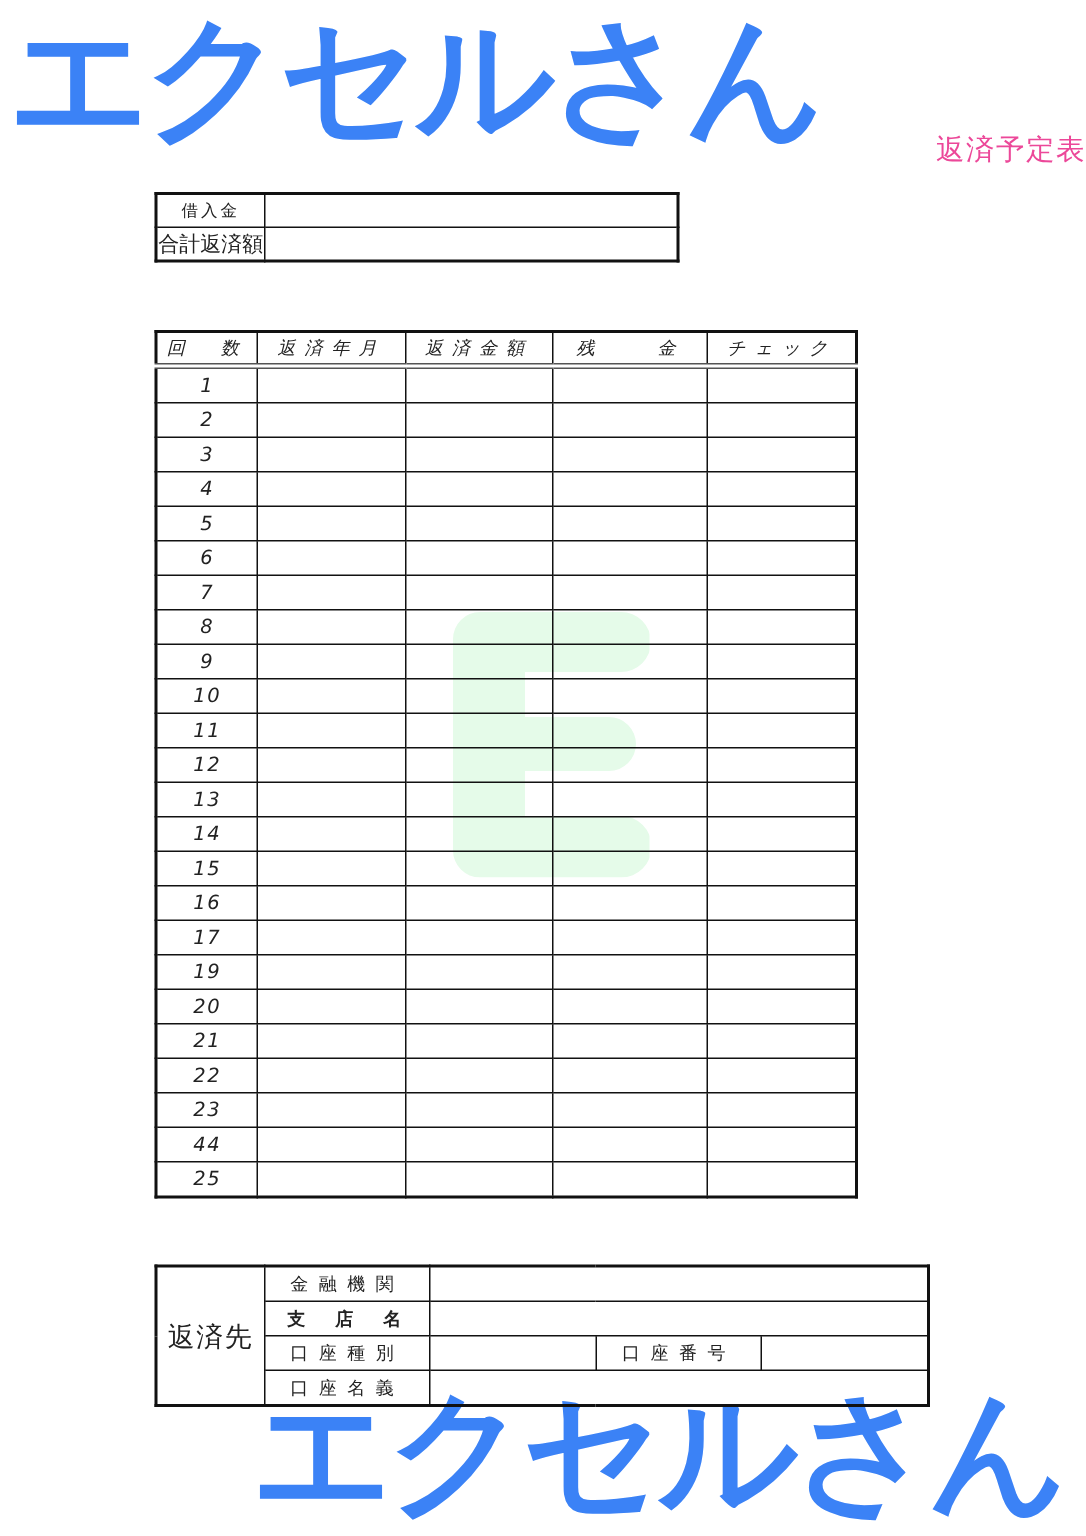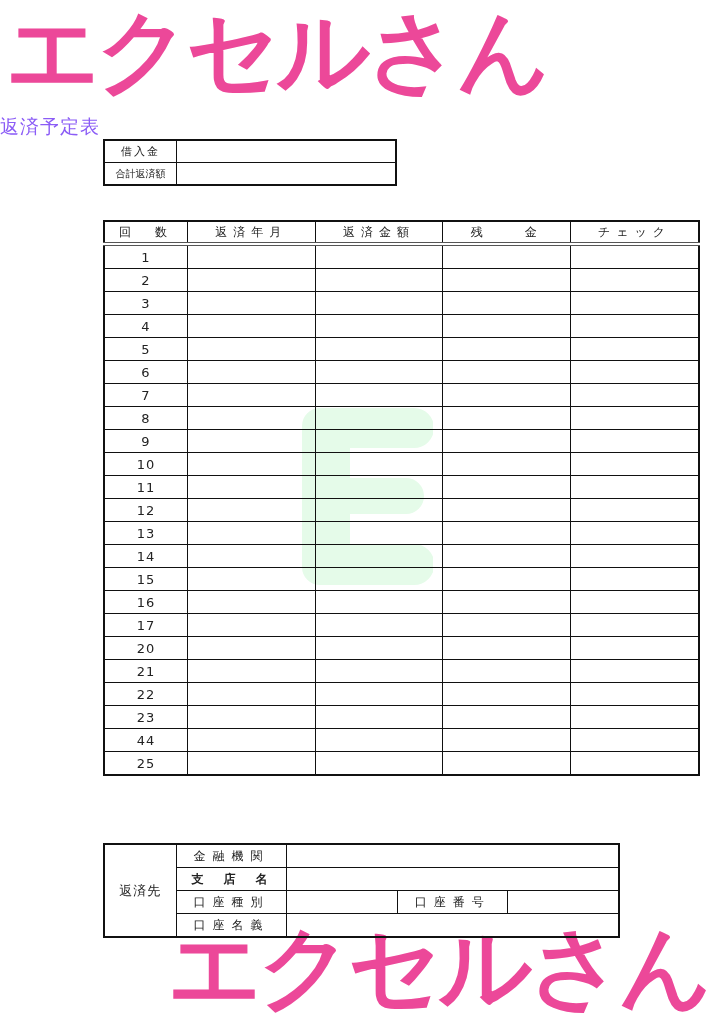--- a/index.html
+++ b/index.html
@@ -3,67 +3,66 @@
 <meta charset="utf-8">
 <style>
   html, body { margin: 0; padding: 0; }
   body {
     width: 724px; height: 1024px; position: relative; overflow: hidden;
     background: #ffffff;
     font-family: "DejaVu Sans", "Liberation Sans", sans-serif;
     color: #222;
   }
   .wm {
-    position: absolute; color: #ec4899; font-weight: bold;
+    position: absolute; color: #3b82f6; font-weight: bold;
     font-family: "DejaVu Sans", sans-serif; white-space: nowrap;
     letter-spacing: -4px; line-height: 1; z-index: 0;
   }
   .wm-top { left: 6px; top: 6px; font-size: 92px; }
   .wm-bottom { left: 168px; top: 922px; font-size: 92px; }
   .wm-e {
     position: absolute; left: 302px; top: 408px; width: 131px; height: 177px; z-index: 0;
   }
   .title {
-    position: absolute; left: 0; width: 724px; top: 87px; text-align: left;
-    font-size: 19px; color: #8b5cf6; z-index: 2; letter-spacing: 1px;
+    position: absolute; left: 0; width: 724px; top: 87px; text-align: right;
+    font-size: 19px; color: #ec4899; z-index: 2; letter-spacing: 1px;
     padding-left: 0px;
-    margin-top: 27px;
   }
   table { border-collapse: collapse; position: absolute; z-index: 1; background: transparent; }
   td, th { padding: 0; font-weight: normal; text-align: center; color: #222; }
-  .summary { left: 103px; top: 139px; width: 294px; border: 2px solid #111; }
+  .summary { left: 103px; top: 128px; width: 350px; border: 2px solid #111; }
   .summary td { height: 21px; border: 1px solid #111; font-size: 11px; letter-spacing: 2px; }
   .summary td.lbl { width: 71px; }
-  .schedule { left: 103px; top: 220px; width: 597px; border: 2px solid #111; }
+  .schedule { left: 103px; top: 220px; width: 469px; border: 2px solid #111; font-style: italic; }
   .schedule th { height: 20px; border: 1px solid #111; font-size: 12px; letter-spacing: 6px; border-bottom: 4px double #555; }
   .schedule td { height: 22px; border: 1px solid #111; font-size: 13px; letter-spacing: 1px; }
   .payee { left: 103px; top: 843px; width: 517px; border: 2px solid #111; }
   .payee td { height: 22px; border: 1px solid #111; font-size: 12px; letter-spacing: 7px; text-align: center; }
-  .payee td.main { letter-spacing: 1px; font-size: 13px; margin-left: 16px; }
+  .payee td.main { letter-spacing: 1px; font-size: 18px; margin-left: 16px; }
   .c1 { width: 71px; } .c2 { width: 110px; } .c3 { width: 110px; } .c4 { width: 110px; } .c5 { width: 110px; }
 </style>
 </head>
 <body>
 
 <div class="wm wm-top">エクセルさん</div>
 <div class="wm wm-bottom">エクセルさん</div>
 <svg class="wm-e" viewBox="0 0 131 177">
   <path fill="#e5fbe9" d="M18 0 H112 A20 20 0 0 1 112 40 H48 V70 H104 A18 18 0 0 1 104 106 H48 V136 H112 A20 20 0 0 1 112 177 H18 A18 18 0 0 1 0 159 V18 A18 18 0 0 1 18 0 Z"></path>
 </svg>
 
 <div class="title">返済予定表</div>
 
 <table class="summary">
   <tbody>
     <tr>
       <td class="lbl">借入金</td>
       <td></td>
     </tr>
     <tr>
-      <td class="lbl" style="letter-spacing:0px;font-size:10px;">合計返済額</td>
+      <td class="lbl" style="letter-spacing:0px;font-size:14px;">合計返済額</td>
       <td></td>
     </tr>
   </tbody>
 </table>
 
 <table class="schedule">
   <thead>
     <tr>
       <th class="c1">回　数</th>
       <th class="c2">返済年月</th>
@@ -186,20 +185,27 @@
         <td class="c5"></td>
       </tr>
       <tr>
         <td class="c1">17</td>
         <td class="c2"></td>
         <td class="c3"></td>
         <td class="c4"></td>
         <td class="c5"></td>
       </tr>
       <tr>
+        <td class="c1">19</td>
+        <td class="c2"></td>
+        <td class="c3"></td>
+        <td class="c4"></td>
+        <td class="c5"></td>
+      </tr>
+      <tr>
         <td class="c1">20</td>
         <td class="c2"></td>
         <td class="c3"></td>
         <td class="c4"></td>
         <td class="c5"></td>
       </tr>
       <tr>
         <td class="c1">21</td>
         <td class="c2"></td>
         <td class="c3"></td>

